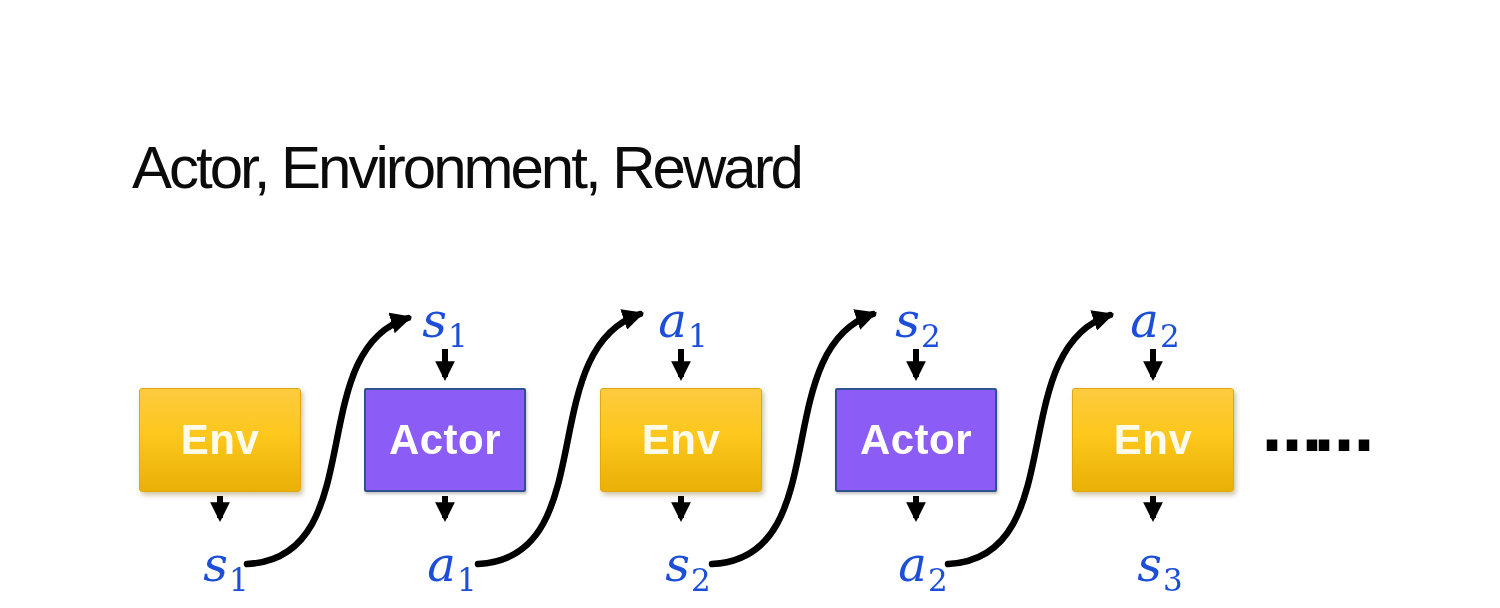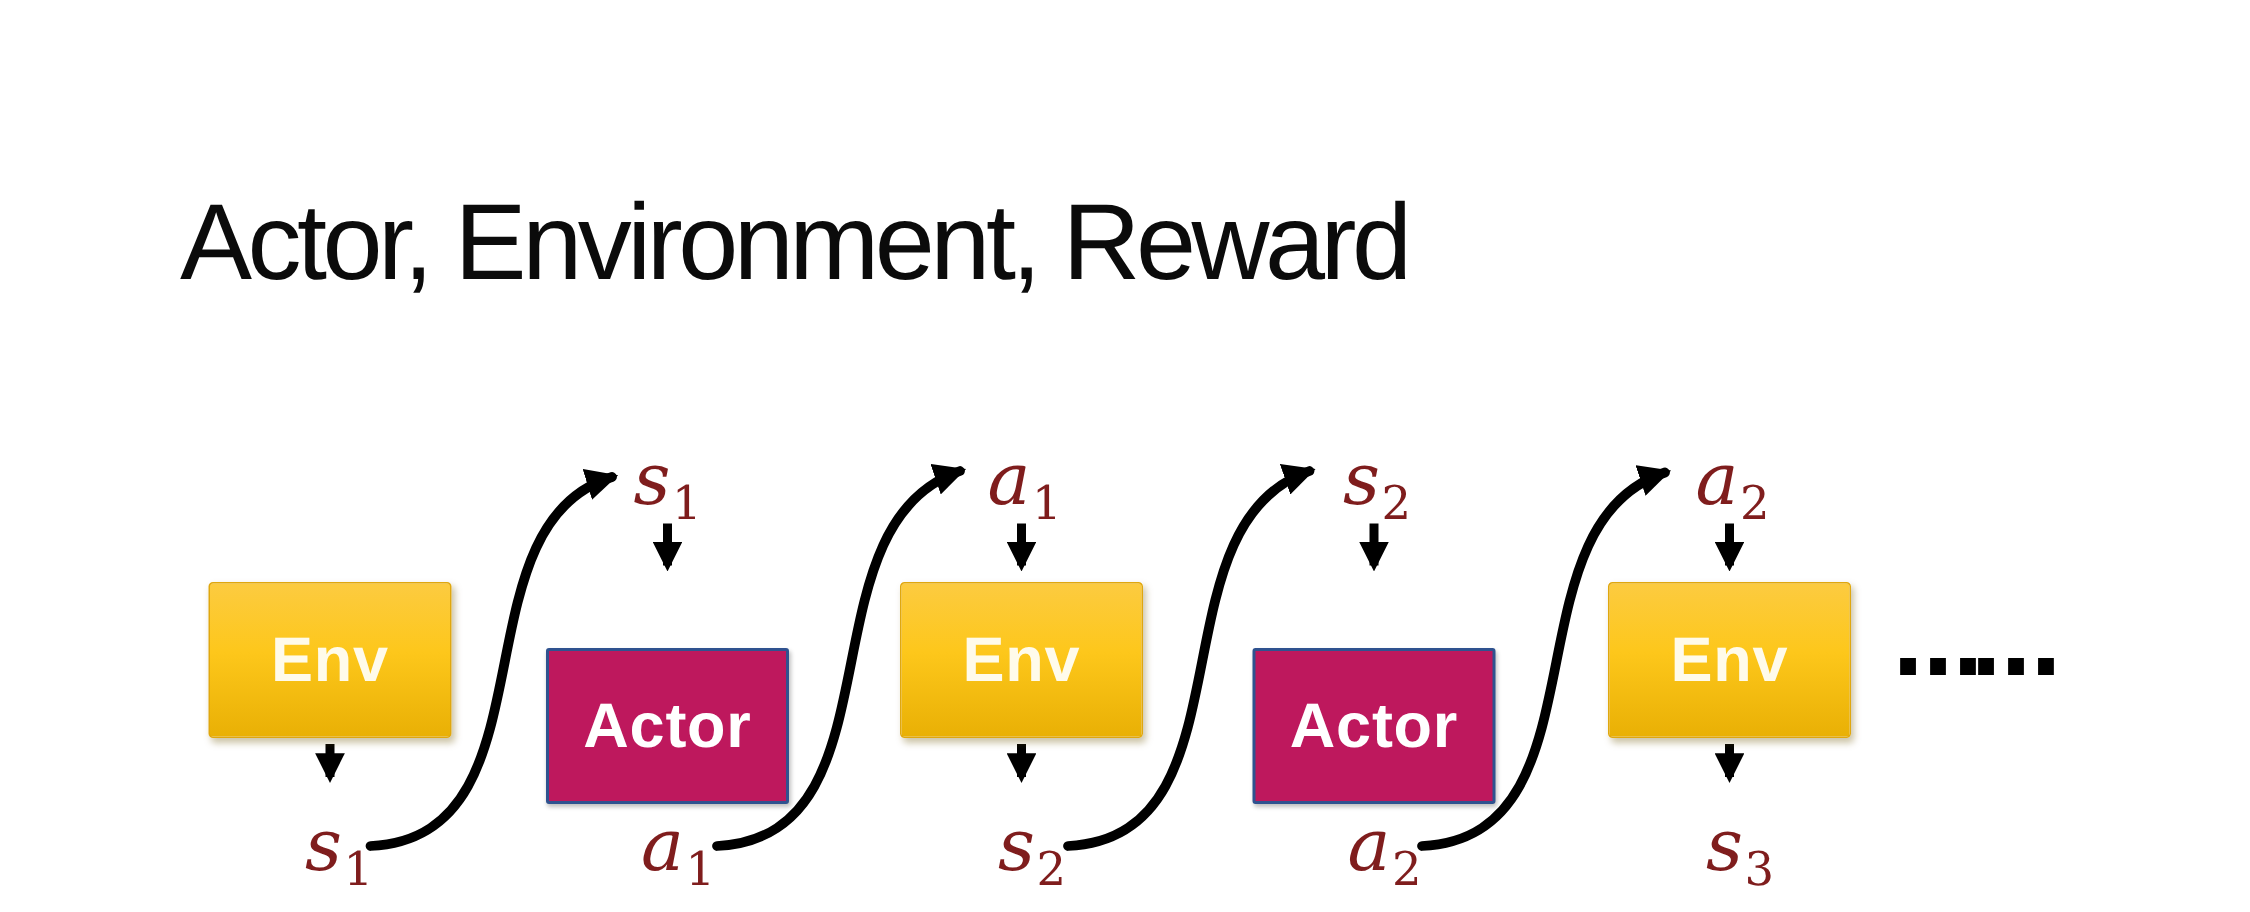--- a/index.html
+++ b/index.html
@@ -2,55 +2,54 @@
 <html><head>
 <meta charset="utf-8">
 <style>
   html,body { margin:0; padding:0; background:#ffffff; }
   .slide {
     position:relative; width:1500px; height:608px;
     background:#ffffff; overflow:hidden;
     font-family:"Liberation Sans", sans-serif;
   }
   .title {
-    position:absolute; left:116px; top:122px; margin:4px;
-    font-size:72px; font-weight:300; letter-spacing:-3px;
+    position:absolute; left:116px; top:122px; margin:16px;
+    font-size:60px; font-weight:300; letter-spacing:-3px;
     line-height:1; color:#0b0b0b; white-space:nowrap;
   }
   .arrows {
     position:absolute; left:0; top:0; width:1500px; height:608px;
     pointer-events:none;
   }
   .box {
     position:absolute; top:388px; width:162px; height:104px;
     box-sizing:border-box;
     display:flex; align-items:center; justify-content:center;
     font-size:42px; line-height:1; letter-spacing:0.5px;font-weight:bold;
   }
   .box.env {
     background:linear-gradient(180deg,#FCCB40 0%, #FDC71B 45%, #E9B005 100%);
     border:1px solid #E0A70E; border-radius:3px;
     color:#FFFBEA;
     box-shadow:2px 3px 5px rgba(110,85,0,0.35);
   }
   .box.actor {
-    background:#be185d;
+    background:#8b5cf6;
     border:2px solid #2F528F; border-radius:2px;
     color:#FFFFFF;
     box-shadow:1px 2px 3px rgba(0,0,0,0.25);
-    margin-top:44px;
   }
   .b1 { left:139px; } .b2 { left:364px; } .b3 { left:600px; }
   .b4 { left:835px; } .b5 { left:1072px; }
 
   .mlabel {
     position:absolute; transform:translateX(-50%);
     font-family:"DejaVu Serif","Liberation Serif",serif;
     font-style:italic; font-size:48px; line-height:1;
-    color:#7f1d1d; white-space:nowrap;
+    color:#1d4ed8; white-space:nowrap;
   }
   .mlabel sub {
     font-style:normal; font-size:31px; line-height:1;
     vertical-align:-10px; margin-left:1px;
   }
   .toplab { top:296px; }
   .botlab { top:540px; }
   .tx2 { left:445px; } .tx3 { left:683px; } .tx4 { left:918px; } .tx5 { left:1155px; }
   .bx1 { left:226px; } .bx2 { left:452px; } .bx3 { left:688px; }
   .bx4 { left:923px; } .bx5 { left:1160px;text-align:center; }

